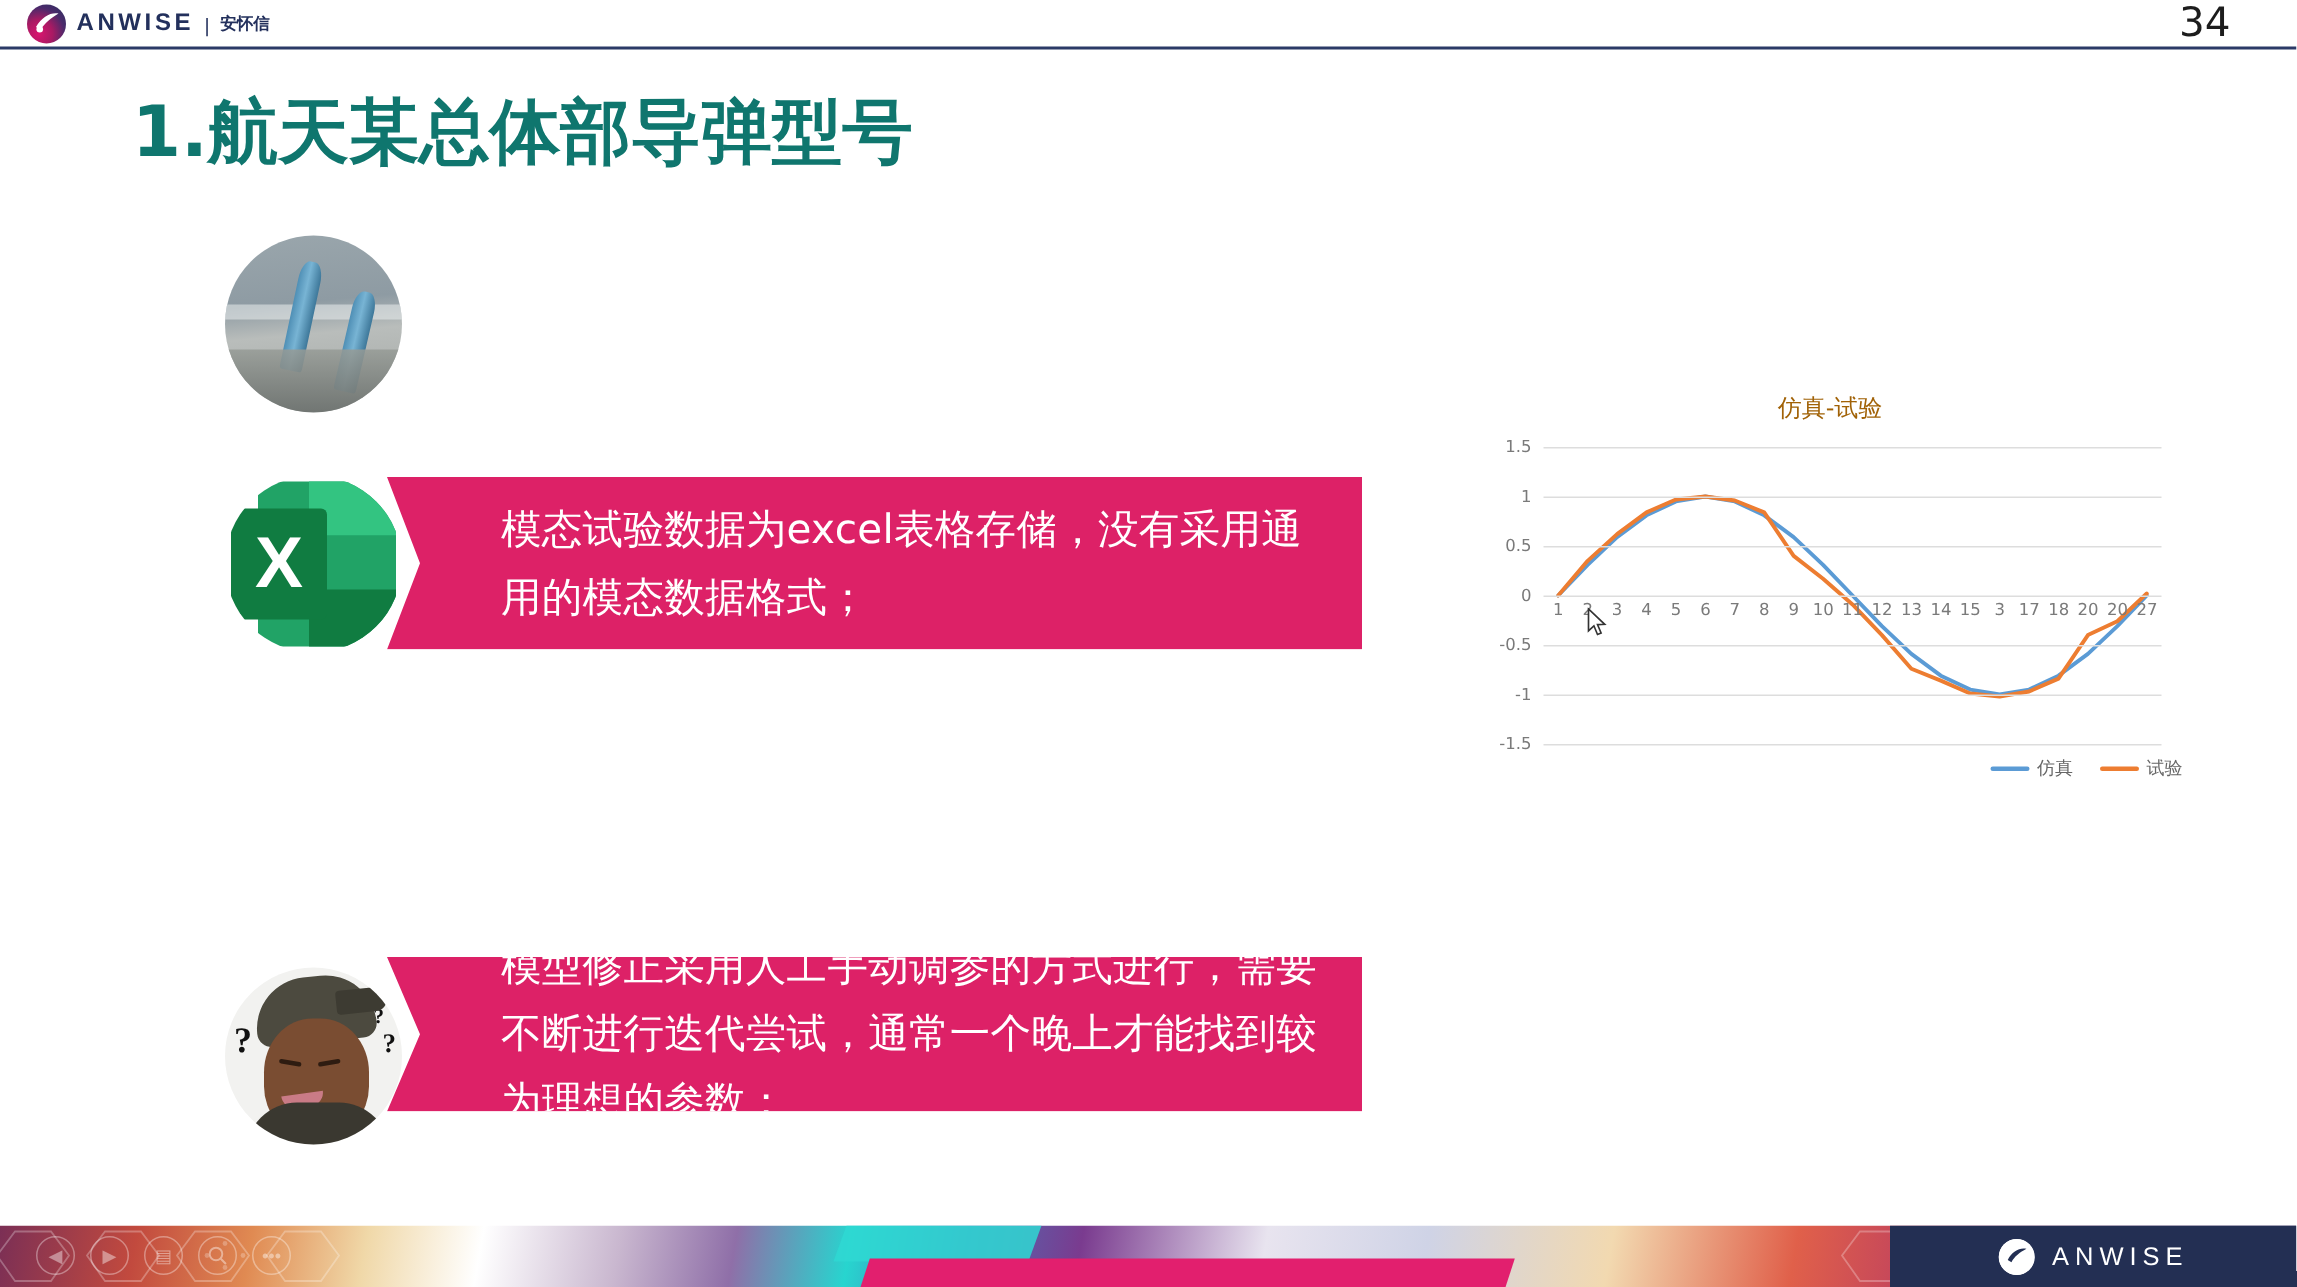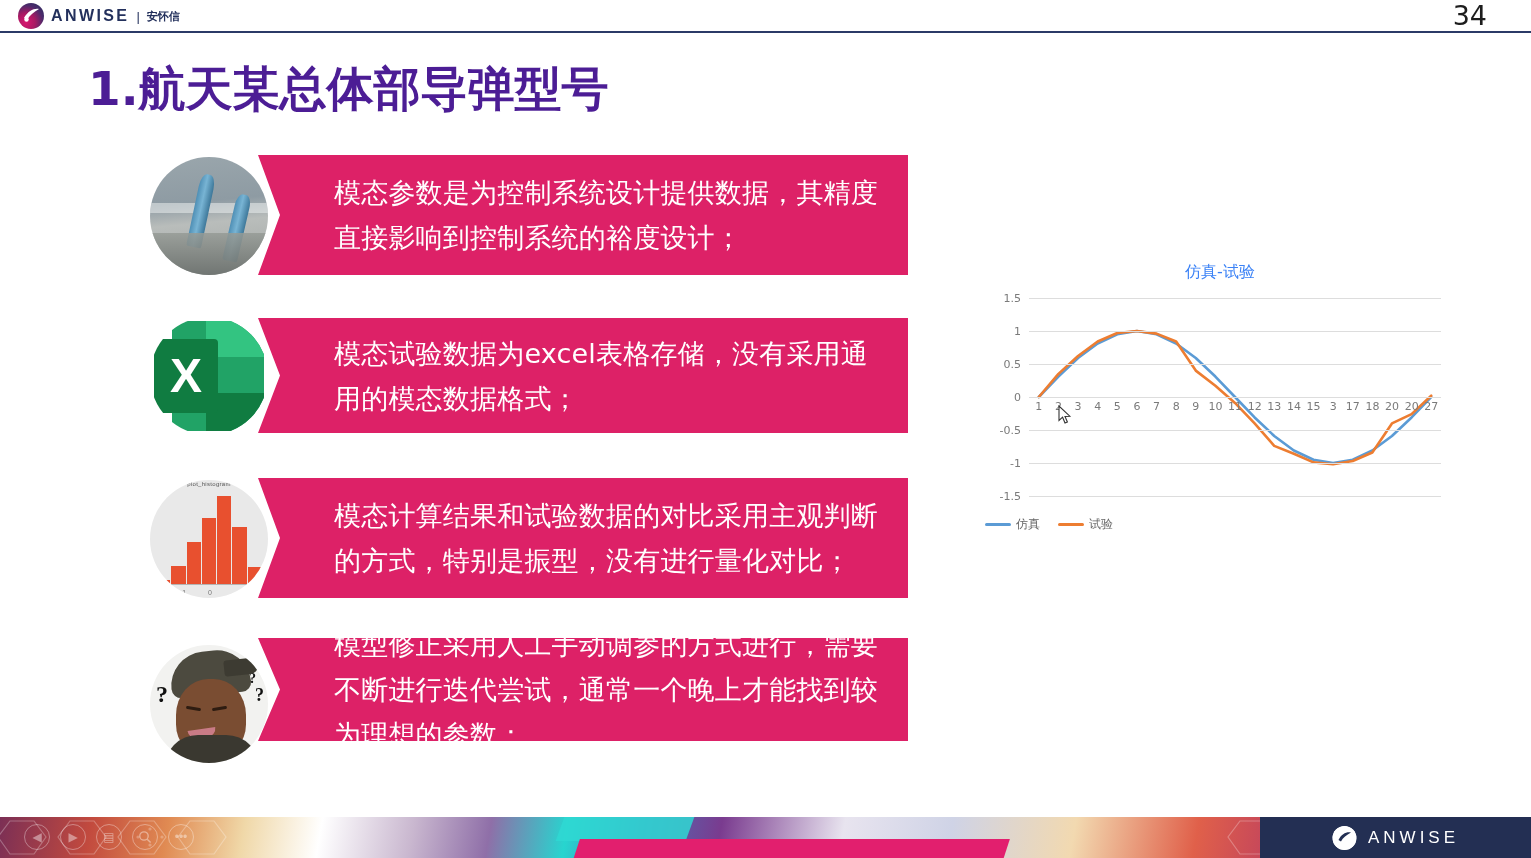--- a/index.html
+++ b/index.html
@@ -72,21 +72,21 @@
     font-family: "DejaVu Sans", sans-serif;
     line-height: 30px;
   }
 
   
   .slide-title {
     position: absolute;
     left: 88px; top: 58px;
     font-size: 47px;
     font-weight: bold;
-    color: #4c1d95;
+    color: #0f766e;
     letter-spacing: 0px;
     line-height: 62px;
     white-space: nowrap;
     -webkit-text-stroke: 1.1px #ffffff;
     paint-order: stroke fill;
     font-family: "DejaVu Sans", "Liberation Sans", sans-serif;
   }
 
   
   .bullet {
@@ -234,21 +234,21 @@
 
   
   .chart-panel {
     position: absolute;
     left: 985px; top: 262px;
     width: 470px; height: 270px;
   }
   .chart-title {
     position: absolute; left: 0; top: 0; width: 100%;
     text-align: center;
-    font-size: 16px; color: #3b82f6;
+    font-size: 16px; color: #a16207;
     font-family: "DejaVu Sans", "Liberation Sans", sans-serif;
   }
   .plot {
     position: absolute;
     left: 44px; top: 36px;
     width: 412px; height: 198px;
   }
   .plot .grid {
     position: absolute; left: 0; width: 100%; height: 1px; background: #dddddd;
   }
@@ -259,22 +259,22 @@
   }
   .xlabels {
     position: absolute; left: 0; width: 100%;
     display: flex;
   }
   .xlabels span {
     flex: 1; text-align: center; font-size: 11px; color: #7a7a7a;
     font-family: "DejaVu Sans", sans-serif;
   }
   .legend {
-    position: absolute; left: 0; top: 254px; width: 100%;
-    display: flex; justify-content: flex-start; align-items: center; gap: 18px;
+    position: absolute; left: 0; top: 242px; width: 100%;
+    display: flex; justify-content: flex-end; align-items: center; gap: 18px;
   }
   .legend .item { display: flex; align-items: center; gap: 5px; }
   .legend .swatch { display: block; width: 26px; height: 3px; border-radius: 2px; }
   .legend .lbl { font-size: 12px; color: #666; font-family: "DejaVu Sans", sans-serif; }
   .chart-caption {
     position: absolute; left: 985px; top: 560px; width: 470px;
     text-align: center; font-size: 25px; color: #0d0d0d;
     font-family: "DejaVu Sans", "Liberation Sans", sans-serif;
   }
   .cursor {
@@ -355,23 +355,20 @@
       <span class="logo-text">ANWISE</span>
       <span class="logo-sep">|</span>
       <span class="logo-cn">安怀信</span>
     </div>
     <div class="page-num">34</div>
   </div>
 
   <div class="slide-title">1.航天某总体部导弹型号</div>
 
   <div class="bullet" id="row1">
-    <div class="banner">
-      <span class="banner-text">模态参数是为控制系统设计提供数据，其精度直接影响到控制系统的裕度设计；</span>
-    </div>
     <div class="bullet-icon ico-missile">
       <span class="hz"></span>
       <span class="m m1"></span>
       <span class="m m2"></span>
       <span class="ground"></span>
     </div>
   </div>
 
   <div class="bullet" id="row2">
     <div class="banner">
@@ -380,41 +377,20 @@
     <div class="bullet-icon ico-excel">
       <span class="xbody"></span>
       <span class="xtop"></span>
       <span class="xmid"></span>
       <span class="xbot"></span>
       <span class="xtile"></span>
       <span class="xletter">X</span>
     </div>
   </div>
 
-  <div class="bullet" id="row3">
-    <div class="banner">
-      <span class="banner-text">模态计算结果和试验数据的对比采用主观判断的方式，特别是振型，没有进行量化对比；</span>
-    </div>
-    <div class="bullet-icon ico-hist">
-      <span class="cap">plot_histogram</span>
-      <span class="bars">
-        <i style="height:4%"></i>
-          <i style="height:20%"></i>
-          <i style="height:46%"></i>
-          <i style="height:72%"></i>
-          <i style="height:96%"></i>
-          <i style="height:62%"></i>
-          <i style="height:18%"></i>
-      </span>
-      <span class="axis"></span>
-      <span class="tk" style="left:30px">-1</span>
-      <span class="tk" style="left:58px">0</span>
-      <span class="tk" style="left:90px">1</span>
-    </div>
-  </div>
 
   <div class="bullet" id="row4">
     <div class="banner">
       <span class="banner-text">模型修正采用人工手动调参的方式进行，需要不断进行迭代尝试，通常一个晚上才能找到较为理想的参数；</span>
     </div>
     <div class="bullet-icon ico-face">
       <span class="q q1">?</span>
       <span class="q q2">?</span>
       <span class="q q3">?</span>
       <span class="cap2"></span>

